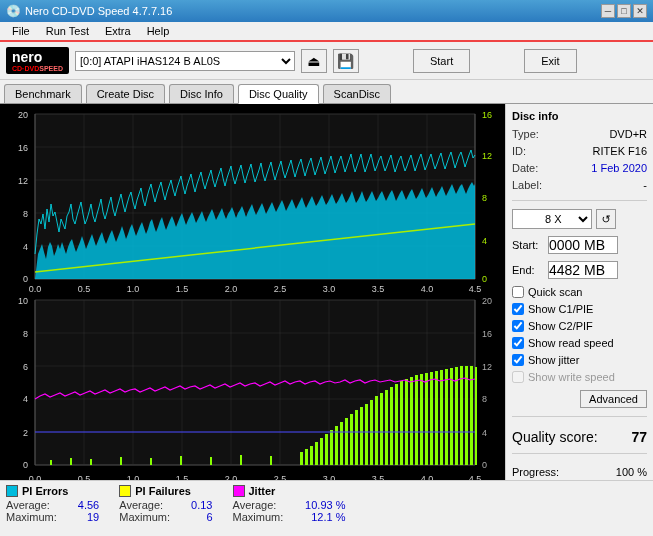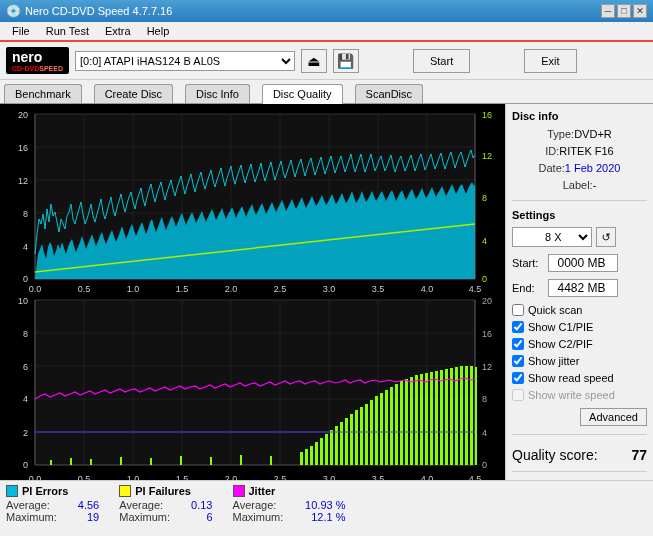--- a/index.html
+++ b/index.html
@@ -19,41 +19,41 @@
     
     .toolbar { background: #f0f0f0; height: 38px; display: flex; align-items: center; padding: 2px 6px; gap: 6px; border-bottom: 1px solid #ccc; }
     .nero-logo { background: #000; color: white; padding: 2px 6px; font-size: 13px; font-weight: bold; border-radius: 2px; display: flex; align-items: center; }
     .nero-logo span { color: #ff0000; }
     .nero-logo-sub { font-size: 7px; color: #ccc; display: block; }
     .drive-select { height: 20px; min-width: 220px; font-size: 11px; border: 1px solid #999; background: white; }
     .toolbar-icon-btn { width: 26px; height: 24px; border: 1px solid #999; background: #f0f0f0; display: flex; align-items: center; justify-content: center; cursor: pointer; font-size: 14px; }
     .start-btn { height: 24px; padding: 0 16px; background: #f0f0f0; border: 1px solid #999; cursor: pointer; font-size: 11px; margin-left: 48px; }
     
     
-    .tab-bar { background: #f0f0f0; display: flex; align-items: flex-end; padding: 4px 4px 0; border-bottom: 1px solid #999; gap: 12px; }
+    .tab-bar { background: #f0f0f0; display: flex; align-items: flex-end; padding: 4px 4px 0; border-bottom: 1px solid #999; gap: 4px; }
     .tab { padding: 3px 10px; border: 1px solid #999; border-bottom: none; background: #ddd; cursor: pointer; font-size: 11px; border-radius: 3px 3px 0 0; }
     .tab.active { background: #fff; border-bottom: 1px solid white; margin-bottom: -1px; z-index: 1; }
     
     
     .main-content { display: flex; height: 376px; background: #5eead4; }
     
     
     .chart-area { flex: 1; background: #000; position: relative; overflow: hidden; }
     
     
     .right-panel { width: 148px; background: #f0f0f0; border-left: 1px solid #ccc; padding: 6px; display: flex; flex-direction: column; gap: 4px; overflow: hidden; }
     .panel-section-title { font-weight: bold; font-size: 11px; margin-bottom: 2px; }
-    .info-row { display: flex; justify-content: center; font-size: 11px; margin-bottom: 1px; }
+    .info-row { display: flex; justify-content: space-between; font-size: 11px; margin-bottom: 1px; }
     .info-label { color: #333; }
     .info-value { color: #000; font-weight: normal; }
     .info-value.blue { color: #0000cc; }
     .divider { border-top: 1px solid #ccc; margin: 4px 0; }
     .settings-row { display: flex; align-items: center; gap: 4px; margin-bottom: 3px; }
     .settings-select { height: 20px; width: 80px; font-size: 11px; border: 1px solid #999; background: white; padding-left: 28px; }
-    .settings-input { height: 18px; width: 70px; font-size: 12px; border: 1px solid #999; background: white; text-align: center; padding-right: 3px; }
+    .settings-input { height: 18px; width: 70px; font-size: 14px; border: 1px solid #999; background: white; text-align: left; padding-right: 3px; }
     .settings-label { font-size: 11px; width: 32px; }
     .checkbox-row { display: flex; align-items: center; gap: 4px; font-size: 11px; margin-bottom: 1px; }
     .checkbox-row input[type=checkbox] { width: 12px; height: 12px; }
     .advanced-btn { margin-top: 2px; padding: 2px 8px; background: #f0f0f0; border: 1px solid #999; cursor: pointer; font-size: 11px; align-self: flex-end; }
     .quality-score-row { display: flex; justify-content: space-between; align-items: center; font-size: 14px; margin-top: 4px; }
     .quality-val { color: #000; font-weight: bold; }
     .progress-section { margin-top: 4px; }
     .prog-row { display: flex; justify-content: space-between; font-size: 11px; }
     
     
@@ -290,21 +290,20 @@
       <span class="info-label">Date:</span>
       <span class="info-value blue">1 Feb 2020</span>
     </div>
     <div class="info-row">
       <span class="info-label">Label:</span>
       <span class="info-value">-</span>
     </div>
 
     <div class="divider"></div>
 
-    <div class="panel-section-title">Settings</div>
 
     <div class="settings-row">
       <select class="settings-select">
         <option>8 X</option>
         <option>4 X</option>
         <option>12 X</option>
         <option>16 X</option>
       </select>
       <div class="toolbar-icon-btn" style="width:20px;height:20px;font-size:11px;">↺</div>
     </div>
@@ -325,25 +324,25 @@
     <div class="checkbox-row">
       <input type="checkbox" checked="" style="">
       <span>Show C1/PIE</span>
     </div>
     <div class="checkbox-row">
       <input type="checkbox" checked="" style="">
       <span>Show C2/PIF</span>
     </div>
     <div class="checkbox-row">
       <input type="checkbox" checked="" style="">
+      <span>Show read speed</span>
+    </div>
+    <div class="checkbox-row">
+      <input type="checkbox" checked="" style="">
       <span>Show jitter</span>
-    </div>
-    <div class="checkbox-row">
-      <input type="checkbox" checked="" style="">
-      <span>Show read speed</span>
     </div>
     <div class="checkbox-row">
       <input type="checkbox" disabled="" style="">
       <span style="color:#999;">Show write speed</span>
     </div>
 
     <button class="advanced-btn">Advanced</button>
 
     <div class="divider"></div>
 

